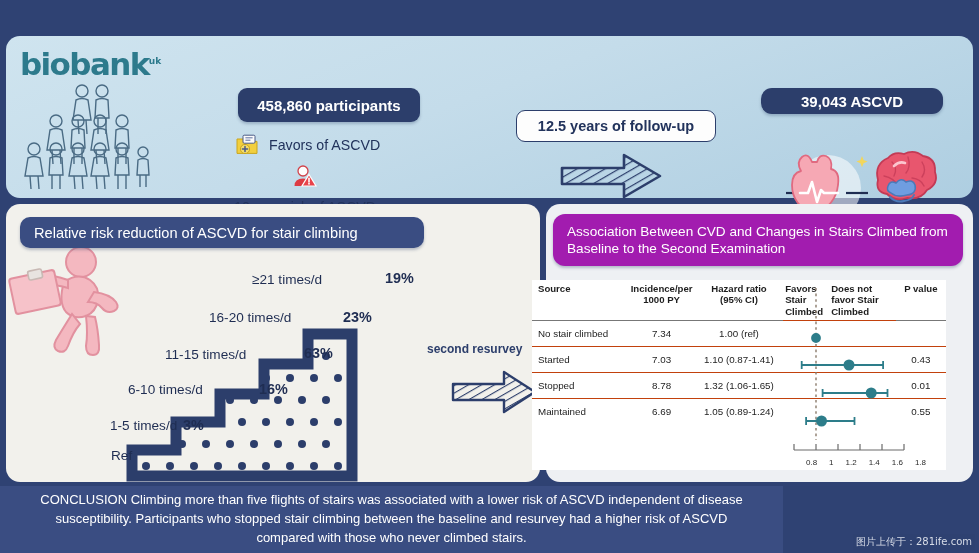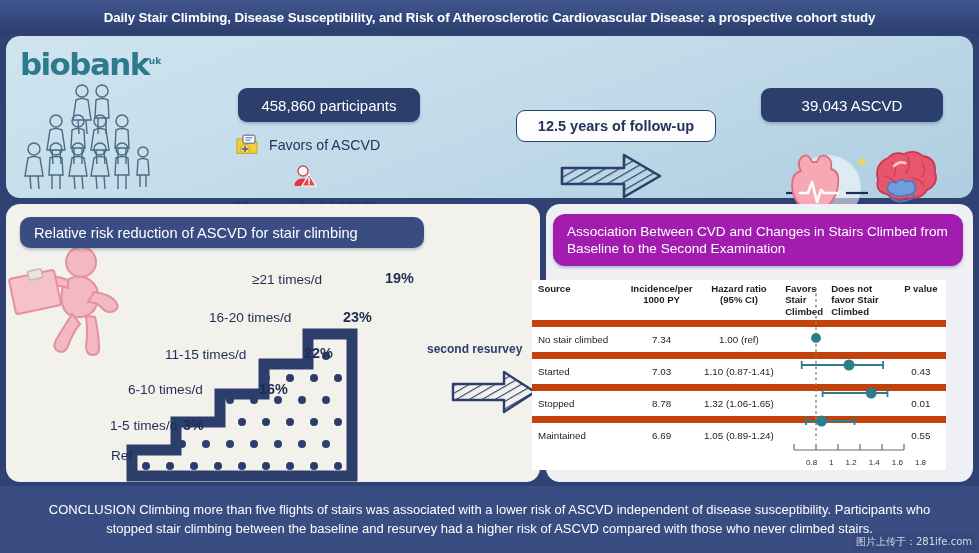--- a/index.html
+++ b/index.html
@@ -34,27 +34,27 @@
     color: #2d7a8c; font-size: 31px; font-weight: bold; letter-spacing: -1.6px;
     font-family: "DejaVu Sans", sans-serif;
   }
   .biobank-logo .uk { font-size: 9px; vertical-align: super; letter-spacing: 0; }
   .people-group {
     position: absolute; left: 12px; top: 48px; width: 160px; height: 106px;
   }
   .pill-dark {
     background: #2c3e6b; color: #fff; border-radius: 9px;
     display: flex; align-items: center; justify-content: center;
-    font-weight: normal; box-shadow: 0 2px 3px rgba(40,60,100,.28);
+    font-weight: bold; box-shadow: 0 2px 3px rgba(40,60,100,.28);
   }
   .pill-participants {
     position: absolute; left: 232px; top: 52px; width: 182px; height: 34px; font-size: 15px;
   }
   .pill-ascvd {
-    position: absolute; left: 755px; top: 52px; width: 182px; height: 34px; font-size: 15px;
+    position: absolute; left: 755px; top: 52px; width: 182px; height: 26px; font-size: 15px; border-radius: 11px;
   }
   .pill-light {
     position: absolute; left: 510px; top: 74px; width: 200px; height: 32px;
     background: #fdfdfd; border: 1.6px solid #2c3e6b; border-radius: 9px;
     display:flex; align-items:center; justify-content:center;
     color:#22335c; font-size:14.5px; font-weight:bold;
   }
   .factor-row {
     position: absolute; display: flex; align-items: center; gap: 9px;
     color: #22335c; font-size: 14.2px;
@@ -107,53 +107,50 @@
     background: #ffffff;
   }
   table.ft { width: 100%; border-collapse: collapse; table-layout: fixed; }
   table.ft th {
     font-size: 9.6px; font-weight: bold; color: #1d1d1d; text-align: center;
     padding: 3px 2px; vertical-align: top; line-height: 1.18;
   }
   table.ft th.src, table.ft td.src { text-align: left; padding-left: 6px; }
   table.ft td {
     font-size: 9.8px; color: #1d1d1d; text-align: center; padding: 7px 2px;
-    border-top: 7px solid #c2410c;
+    border-top: 1px solid #c2410c;
   }
   .col-source { width: 96px; } .col-inc { width: 66px; }
   .col-hr { width: 88px; } .col-plot { width: 112px; } .col-p { width: 50px; }
   .hdr-rule { border-bottom: 1.4px solid #777; }
   .plot-layer { position: absolute; left: 0; top: 0; width: 414px; height: 190px; pointer-events: none; }
   .axis-ticks {
     position: absolute; left: 806px; top: 458px; width: 120px;
     font-size: 8px; color: #2a2a2a; display: flex; justify-content: space-between;
   }
 
   
   .conclusion {
-    position: absolute; left: 0; top: 486px; width: 979px; height: 67px;
+    position: absolute; left: 0; top: 486px; width: 783px; height: 67px;
     background: #3a4d82; color: #fff;
     display: flex; align-items: center; justify-content: center;
     text-align: center; padding: 0 26px;
   }
   .conclusion .c { font-size: 13px; line-height: 1.45; font-weight: 500; }
   .watermark {
     position: absolute; right: 4px; bottom: 3px;
     font-size: 10px; color: #d8dde8; font-family: "DejaVu Sans", sans-serif;
     background: rgba(44,62,107,.25); padding: 1px 3px;
   }
 </style>
 </head>
 <body>
 
 <div class="poster">
 
-  <div class="title-bar">
-    <div class="t">Daily Stair Climbing, Disease Susceptibility, and Risk of Atherosclerotic Cardiovascular Disease: a prospective cohort study</div>
-  </div>
 
   <div class="top-panel">
 
     <div class="biobank-logo">
       <span>biobank</span><span class="uk">uk</span>
     </div>
 
     <svg class="people-group" viewBox="0 0 160 106">
       <g fill="none" stroke="#4a6b84" stroke-width="1.4">
 
@@ -381,21 +378,21 @@
 
   <div class="step-label" style="left:111px; top:448px;">Ref</div>
 
   <div class="step-label" style="left:110px; top:418px;">1-5 times/d</div>
   <div class="step-pct" style="left:183px; top:417px;">3%</div>
 
   <div class="step-label" style="left:128px; top:382px;">6-10 times/d</div>
   <div class="step-pct" style="left:259px; top:381px;">16%</div>
 
   <div class="step-label" style="left:165px; top:347px;">11-15 times/d</div>
-  <div class="step-pct" style="left:304px; top:345px;">22%</div>
+  <div class="step-pct" style="left:304px; top:345px;">63%</div>
 
   <div class="step-label" style="left:209px; top:310px;">16-20 times/d</div>
   <div class="step-pct" style="left:343px; top:309px;">23%</div>
 
   <div class="step-label" style="left:252px; top:272px;">≥21 times/d</div>
   <div class="step-pct" style="left:385px; top:270px;">19%</div>
 
   <div class="resurvey-label">second resurvey</div>
   <svg class="arrow-hatch" style="left:448px; top:366px;" width="92" height="52" viewBox="0 0 92 52">
     <defs>

